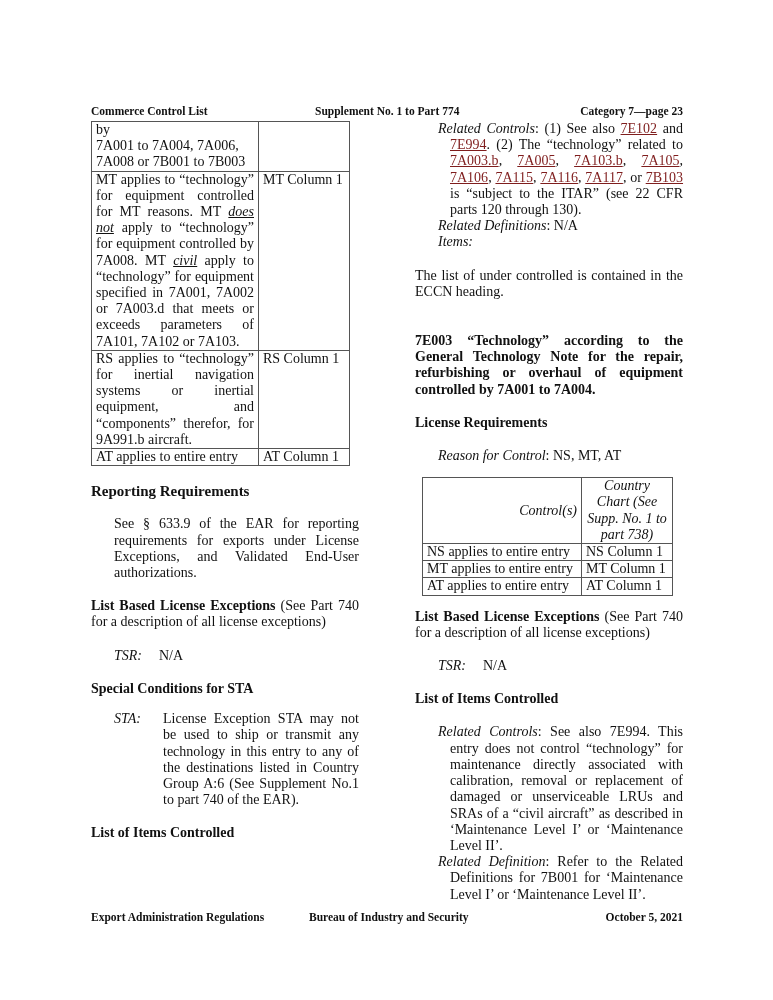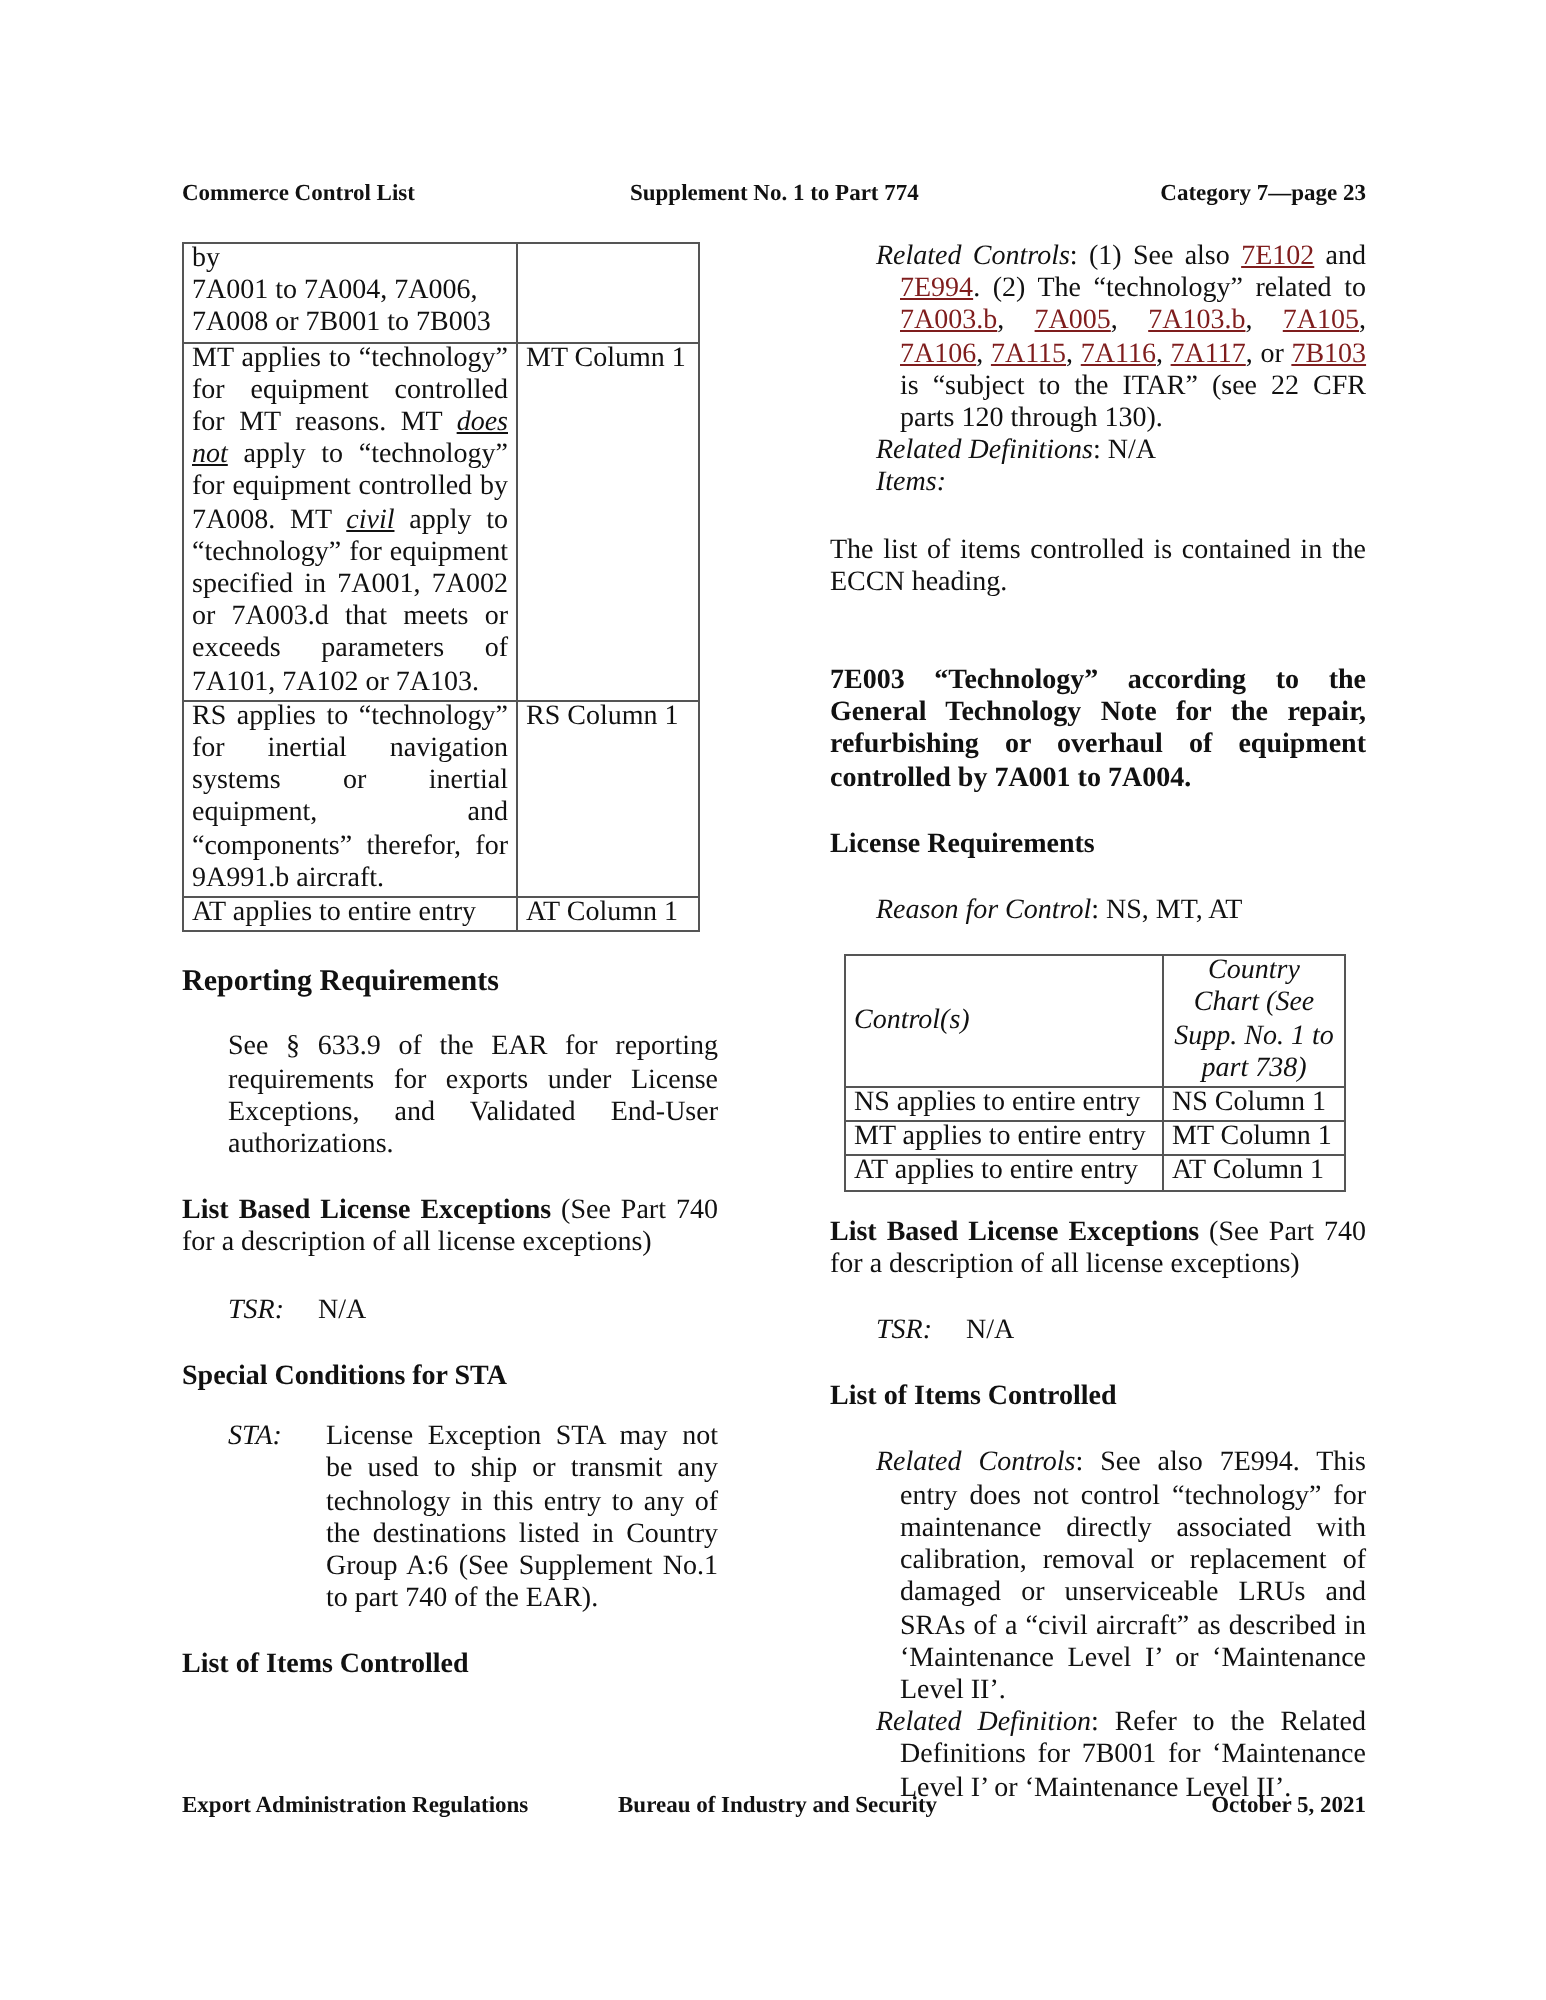--- a/index.html
+++ b/index.html
@@ -1,21 +1,21 @@
 <!DOCTYPE html>
 <html><head>
 <meta charset="utf-8">
 <style>
   html, body { margin:0; padding:0; background:#ffffff; }
   body { width:773px; height:1000px; position:relative; overflow:hidden;
          font-family:"Liberation Serif", "DejaVu Serif", serif; color:#111; font-size:14px; }
   .hdr, .ftr { position:absolute; left:91px; width:592px; font-weight:bold; font-size:11.5px; }
   .hdr { top:91px; }
   .ftr { top:897px; }
-  .hdr span, .ftr span { position:absolute; top:0; white-space:nowrap; }
+  .hdr span, .ftr span { position:absolute; top:14px; white-space:nowrap; }
   .l { left:0; } .c1 { left:224px; } .c2 { left:218px; } .r { right:0; }
 
   .col { position:absolute; top:121px; width:268px; line-height:16.2px; }
   .colL { left:91px; }
   .colR { left:415px; }
 
   table { border-collapse:collapse; }
   td { border:1px solid #555; vertical-align:top; padding:0 4px 0 4px; font-size:14px; line-height:16.2px; }
   .tl td.a { width:158px; text-align:justify; text-align-last:left; }
   .tl td.b { width:82px; }
@@ -87,31 +87,31 @@
   </div>
 
   <div class="h" style="margin-top:17px;">List of Items Controlled</div>
 </div>
 
 <div class="col colR">
   <p class="p hang just"><i>Related Controls</i><span>: (1) See also </span><a class="lnk" href="#">7E102</a><span> and </span><a class="lnk" href="#">7E994</a><span>. (2) The “technology” related to </span><a class="lnk" href="#">7A003.b</a>, <a class="lnk" href="#">7A005</a>, <a class="lnk" href="#">7A103.b</a>, <a class="lnk" href="#">7A105</a>, <a class="lnk" href="#">7A106</a>, <a class="lnk" href="#">7A115</a>, <a class="lnk" href="#">7A116</a>, <a class="lnk" href="#">7A117</a>, or <a class="lnk" href="#">7B103</a><span> is “subject to the ITAR” (see 22 CFR parts 120 through 130).</span></p>
   <p class="p hang"><i>Related Definitions</i><span>:  N/A</span></p>
   <p class="p hang"><i>Items</i><i>:</i></p>
 
-  <p class="p just" style="margin-top:17px;">The list of items controlled is contained in the ECCN heading.</p>
+  <p class="p just" style="margin-top:17px;">The list of under controlled is contained in the ECCN heading.</p>
 
   <p class="p just h" style="margin-top:33px;font-family:Liberation Serif, serif;">7E003    “Technology” according to the General Technology Note for the repair, refurbishing or overhaul of equipment controlled by 7A001 to 7A004.</p>
 
   <div class="h" style="margin-top:17px;">License Requirements</div>
   <p class="p ind" style="margin-top:17px;"><i>Reason for Control</i><span>:   NS, MT, AT</span></p>
 
   <table class="tr" style="margin-top:13px; margin-left:7px;">
     <tbody>
         <tr>
-      <td class="a" style="vertical-align:middle; text-align:left; font-style:italic;">Control(s)</td>
+      <td class="a" style="vertical-align:middle; text-align:right; font-style:italic;">Control(s)</td>
       <td class="b" style="text-align:center; font-style:italic;">Country Chart (See Supp. No. 1 to part 738)</td>
     </tr>
     <tr>
       <td class="a">NS applies to entire entry</td>
       <td class="b">NS Column 1</td>
     </tr>
     <tr>
       <td class="a">MT applies to entire entry</td>
       <td class="b">MT Column 1</td>
     </tr>

